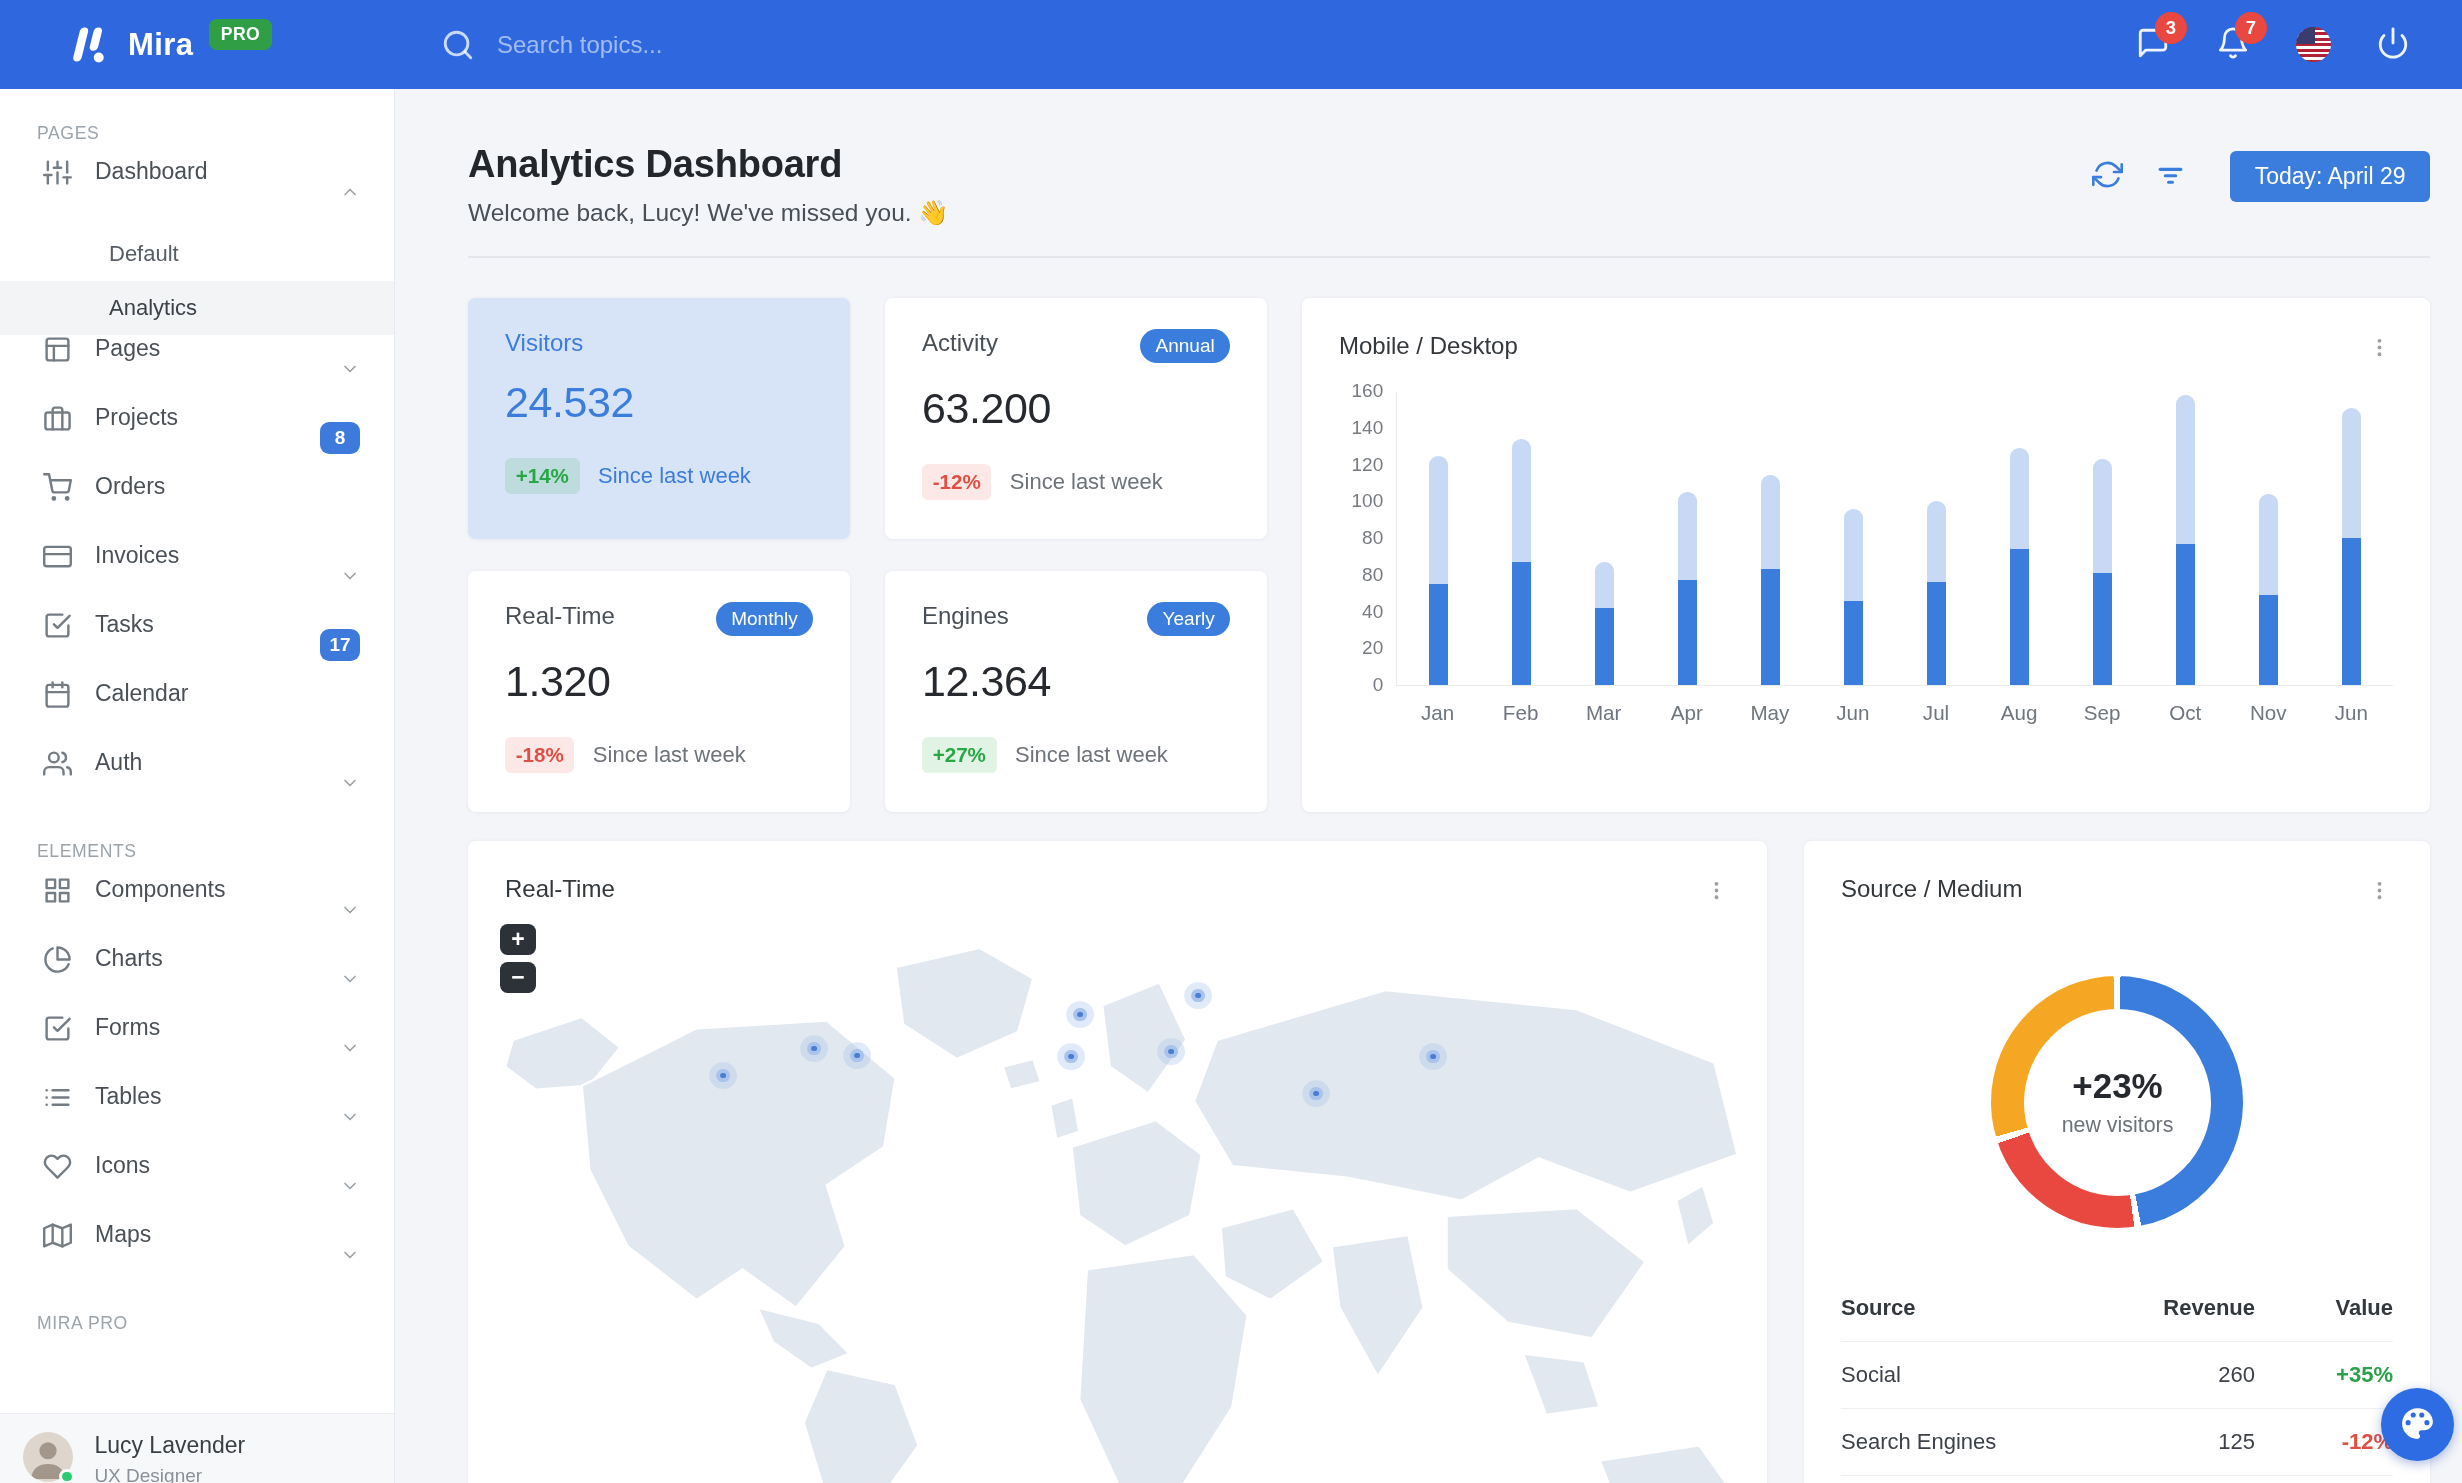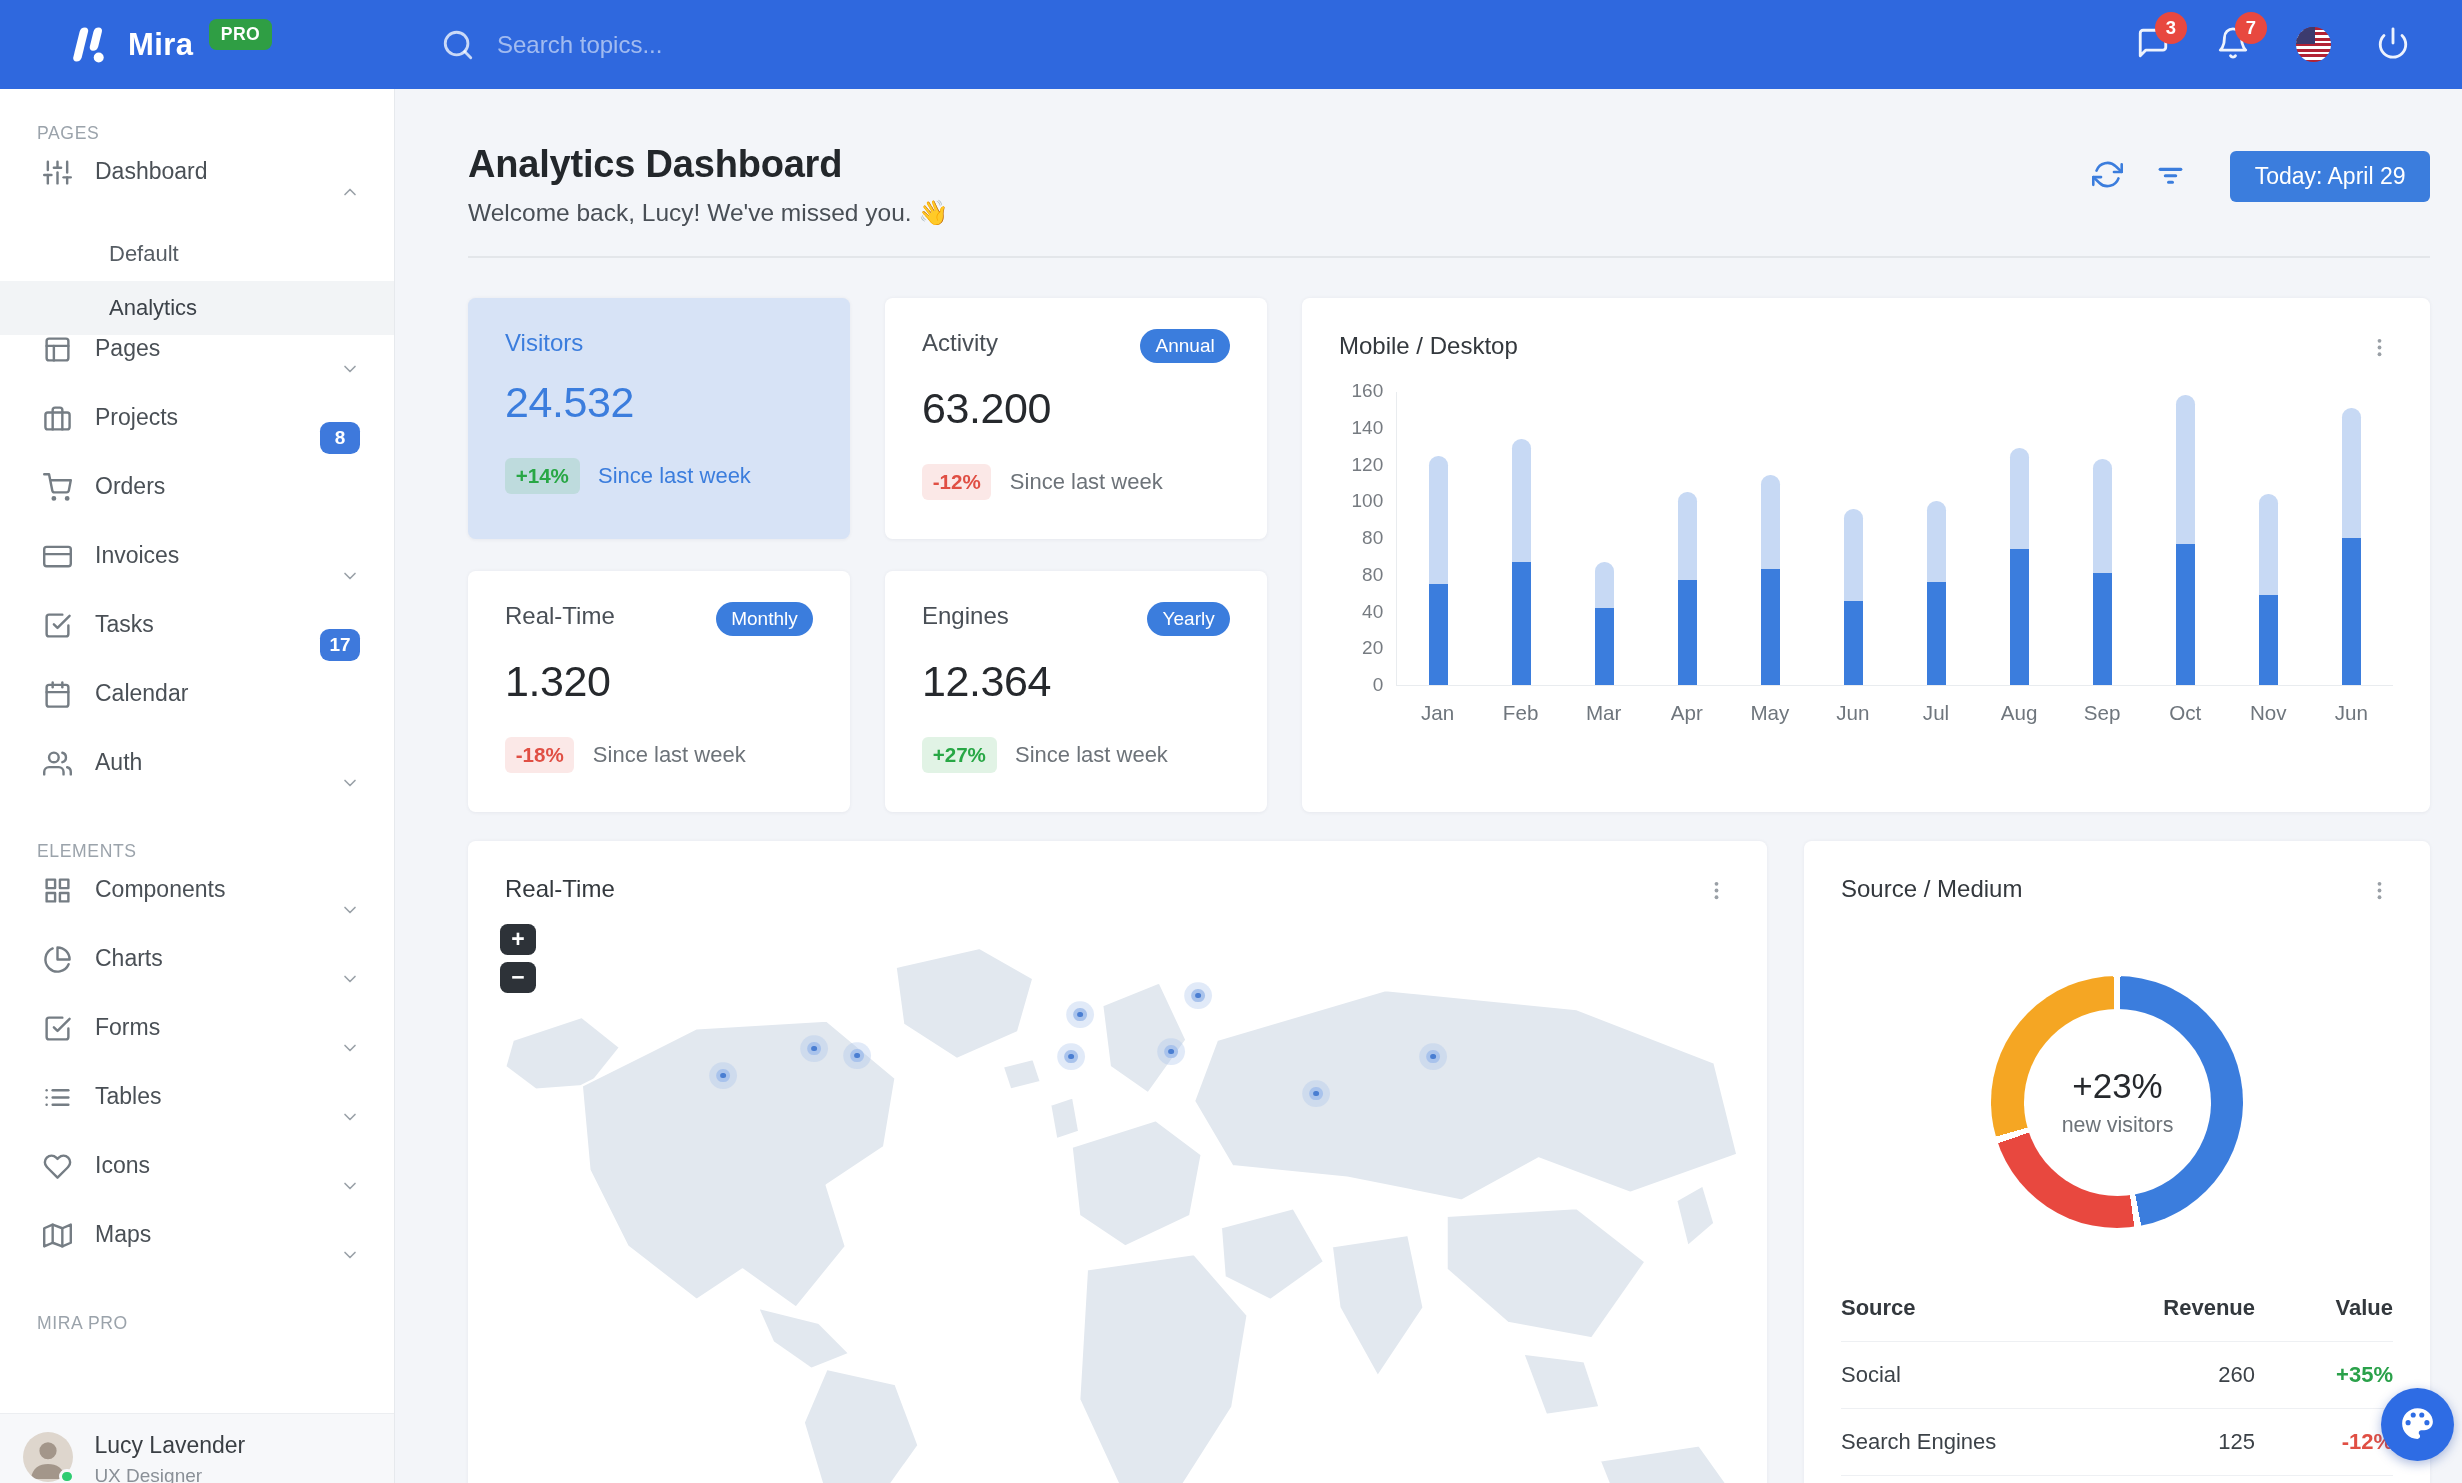--- a/index.html
+++ b/index.html
@@ -139,21 +139,21 @@
   .zoom-btn{width:36px;height:31px;background:#2d3238;color:#fff;border-radius:7.6px;font-size:23px;line-height:1;
     display:flex;align-items:center;justify-content:center;font-weight:600;}
   .map-marker{position:absolute;width:13.8px;height:13.8px;border-radius:50%;background:#4a7ed2;
     border:4.6px solid #a9c3ec;box-shadow:0 0 0 6.9px rgba(169,195,236,.35);transform:translate(-50%,-50%);cursor:pointer;}
 
   
   .source-card{flex:1;height:658px;padding:34px 37px;position:relative;overflow:hidden;}
   .donut-wrap{width:252px;height:252px;margin:67px auto 0;position:relative;border-radius:50%;}
   .donut-hole{position:absolute;left:33px;top:33px;width:187px;height:187px;border-radius:50%;background:#fff;
     display:flex;flex-direction:column;align-items:center;justify-content:center;}
-  .donut-label{font-size:35px;font-weight:400;color:#26292d;}
+  .donut-label{font-size:35px;font-weight:700;color:#26292d;}
   .donut-sub{font-size:21.4px;color:#6d7379;margin-top:7.6px;}
   .src-table{margin-top:47px;}
   .src-row{display:flex;align-items:center;padding:20px 0;font-size:22px;color:#3c4248;border-top:1.5px solid #eef0f3;}
   .src-row.head{border-top:none;font-weight:700;color:#33383d;}
   .src-col-source{flex:1;}
   .src-col-revenue{width:168px;text-align:right;}
   .src-col-value{width:138px;text-align:right;font-weight:600;}
   .src-col-value.positive{color:#2aa14a;}
   .src-col-value.negative{color:#e04f44;}
   .src-row.head .src-col-value{color:#33383d;}

